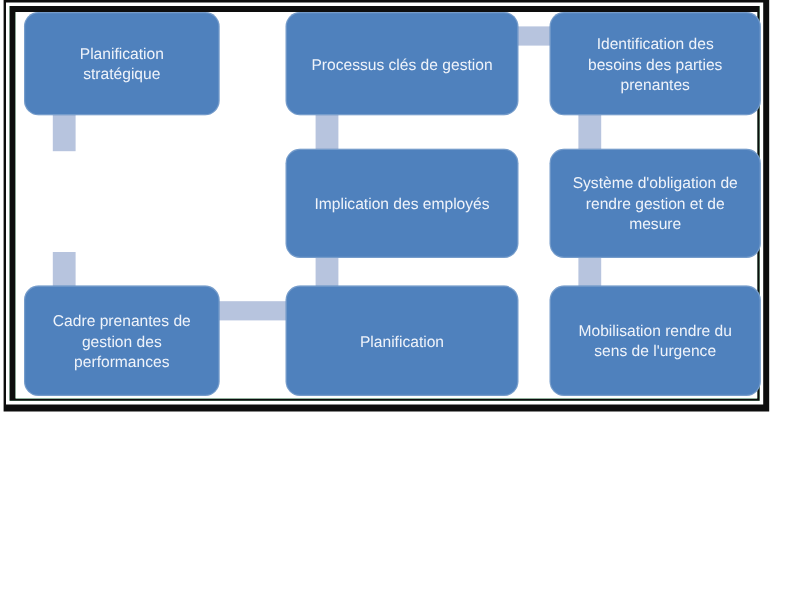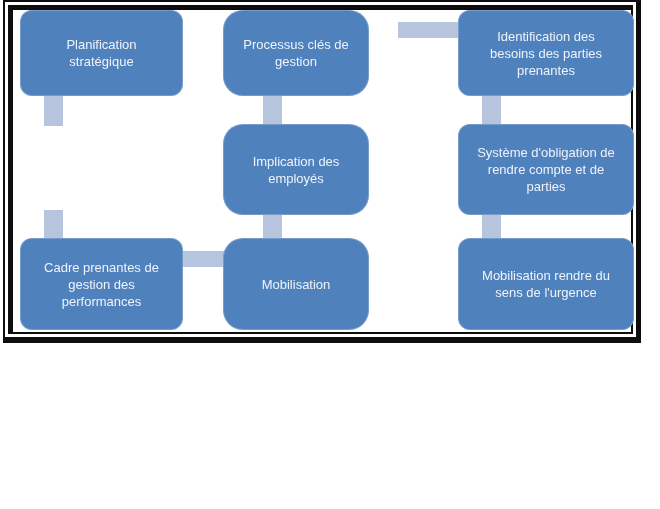--- a/index.html
+++ b/index.html
@@ -51,21 +51,21 @@
     display: flex;
     align-items: center;
     justify-content: center;
     padding: 0 16px;
     box-sizing: border-box;
     z-index: 2;
   }
 
   
   .col1 { left: 7px;   width: 163px; }
-  .col2 { left: 210px; width: 146px; border-radius: 20px; }
+  .col2 { left: 225px; width: 194px; }
   .col3 { left: 445px; width: 176px; }
   .row1 { top: 0px;    height: 86px; }
   .row2 { top: 114px;  height: 91px; }
   .row3 { top: 228px;  height: 92px; }
 
   
   .conn {
     position: absolute;
     background: #b7c4de;
     z-index: 1;
@@ -103,28 +103,28 @@
         <span>Processus clés de gestion</span>
       </div>
       <div class="node col3 row1">
         <span>Identification des besoins des parties prenantes</span>
       </div>
 
       <div class="node col2 row2">
         <span>Implication des employés</span>
       </div>
       <div class="node col3 row2">
-        <span>Système d'obligation de rendre compte et de parties</span>
+        <span>Système d'obligation de rendre gestion et de mesure</span>
       </div>
 
       <div class="node col1 row3">
         <span>Cadre prenantes de gestion des performances</span>
       </div>
       <div class="node col2 row3">
-        <span>Mobilisation</span>
+        <span>Planification</span>
       </div>
       <div class="node col3 row3">
         <span>Mobilisation rendre du sens de l'urgence</span>
       </div>
 
     </div>
   </div>
 </div>
 
 </body></html>

